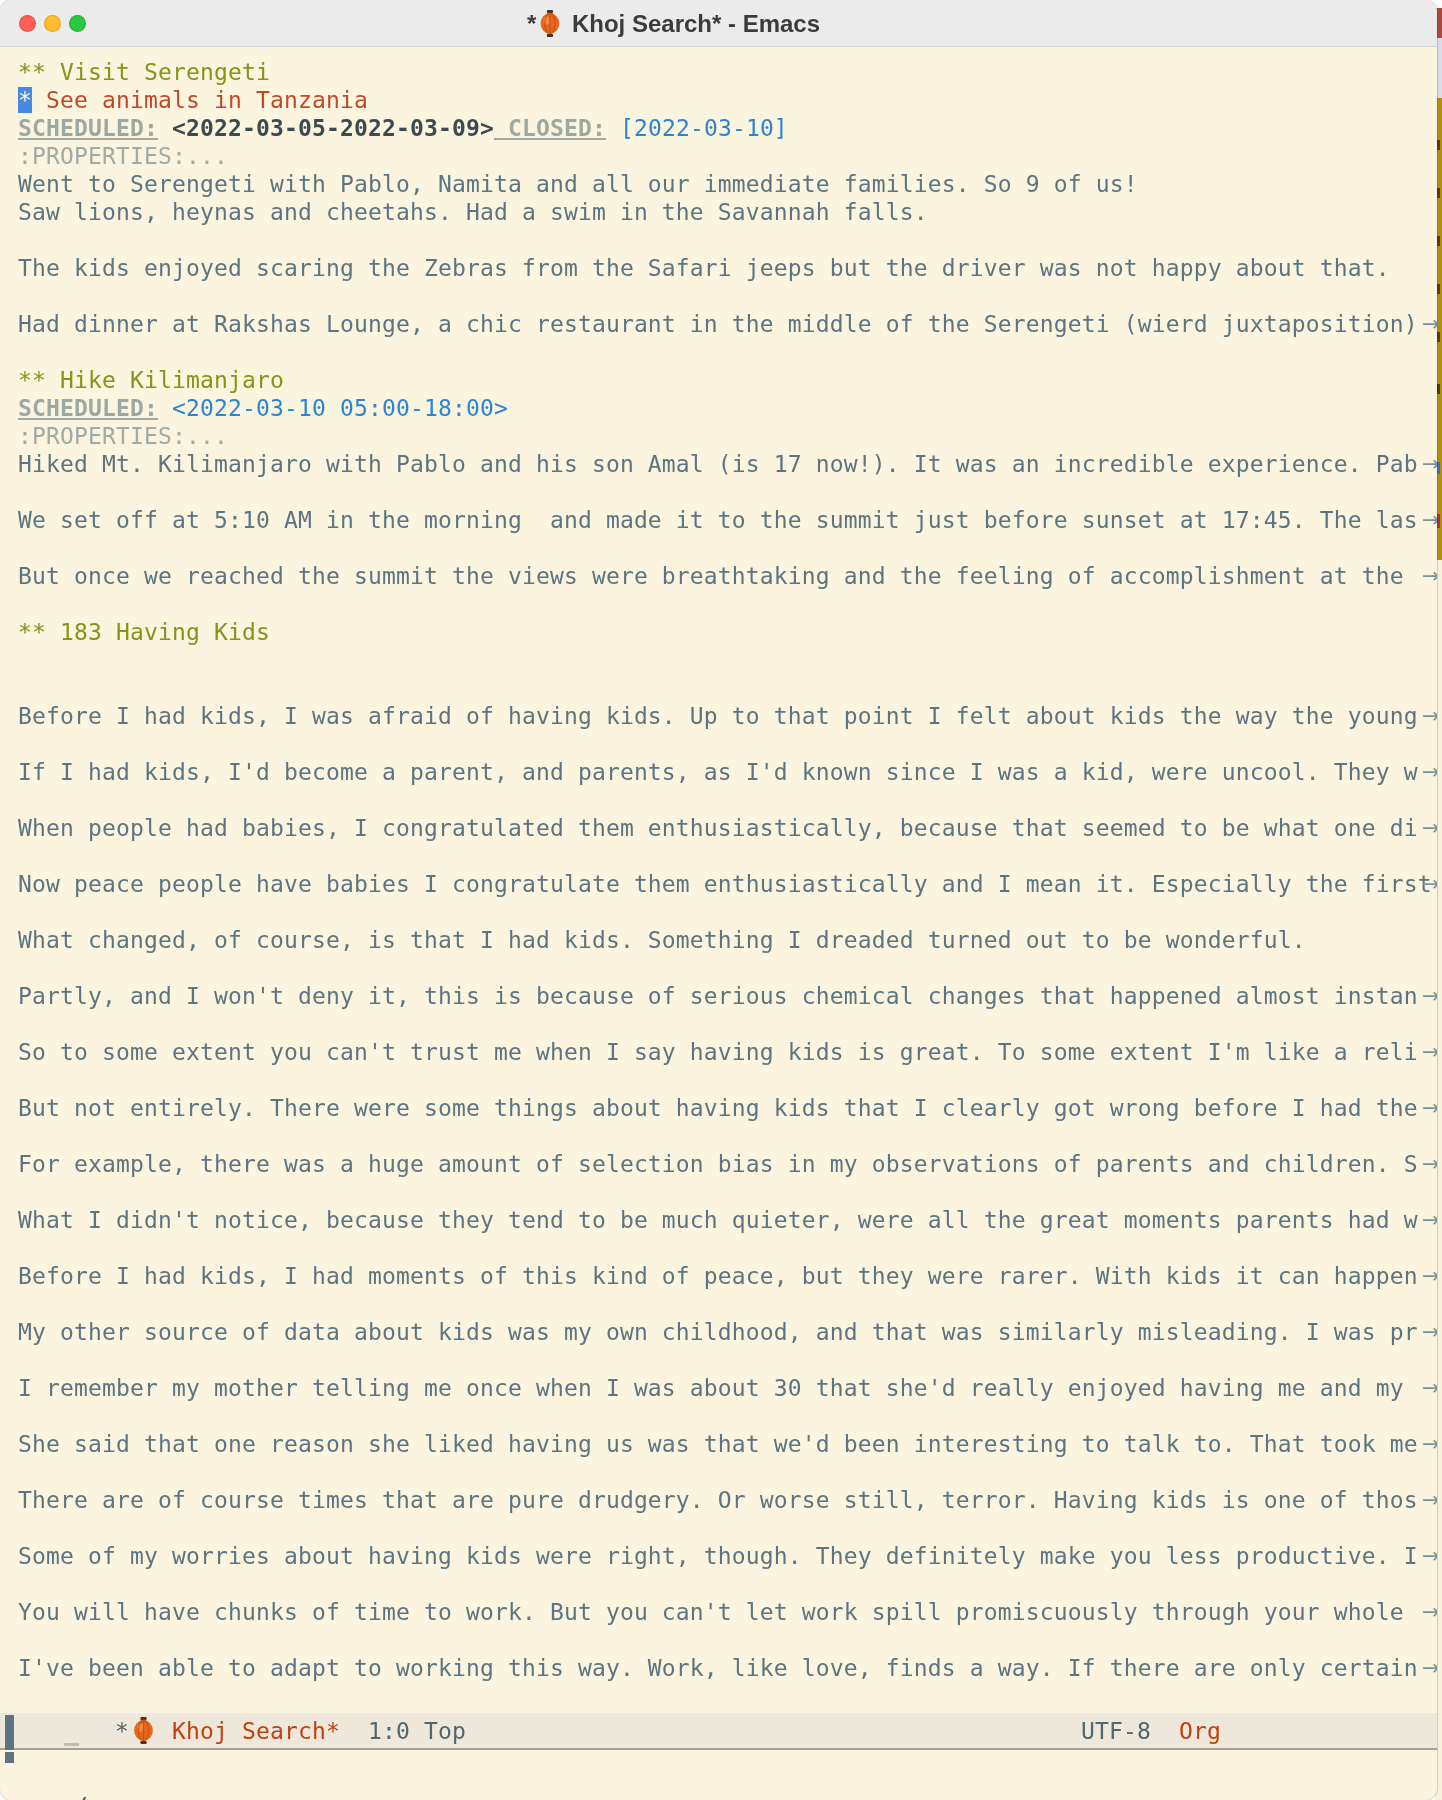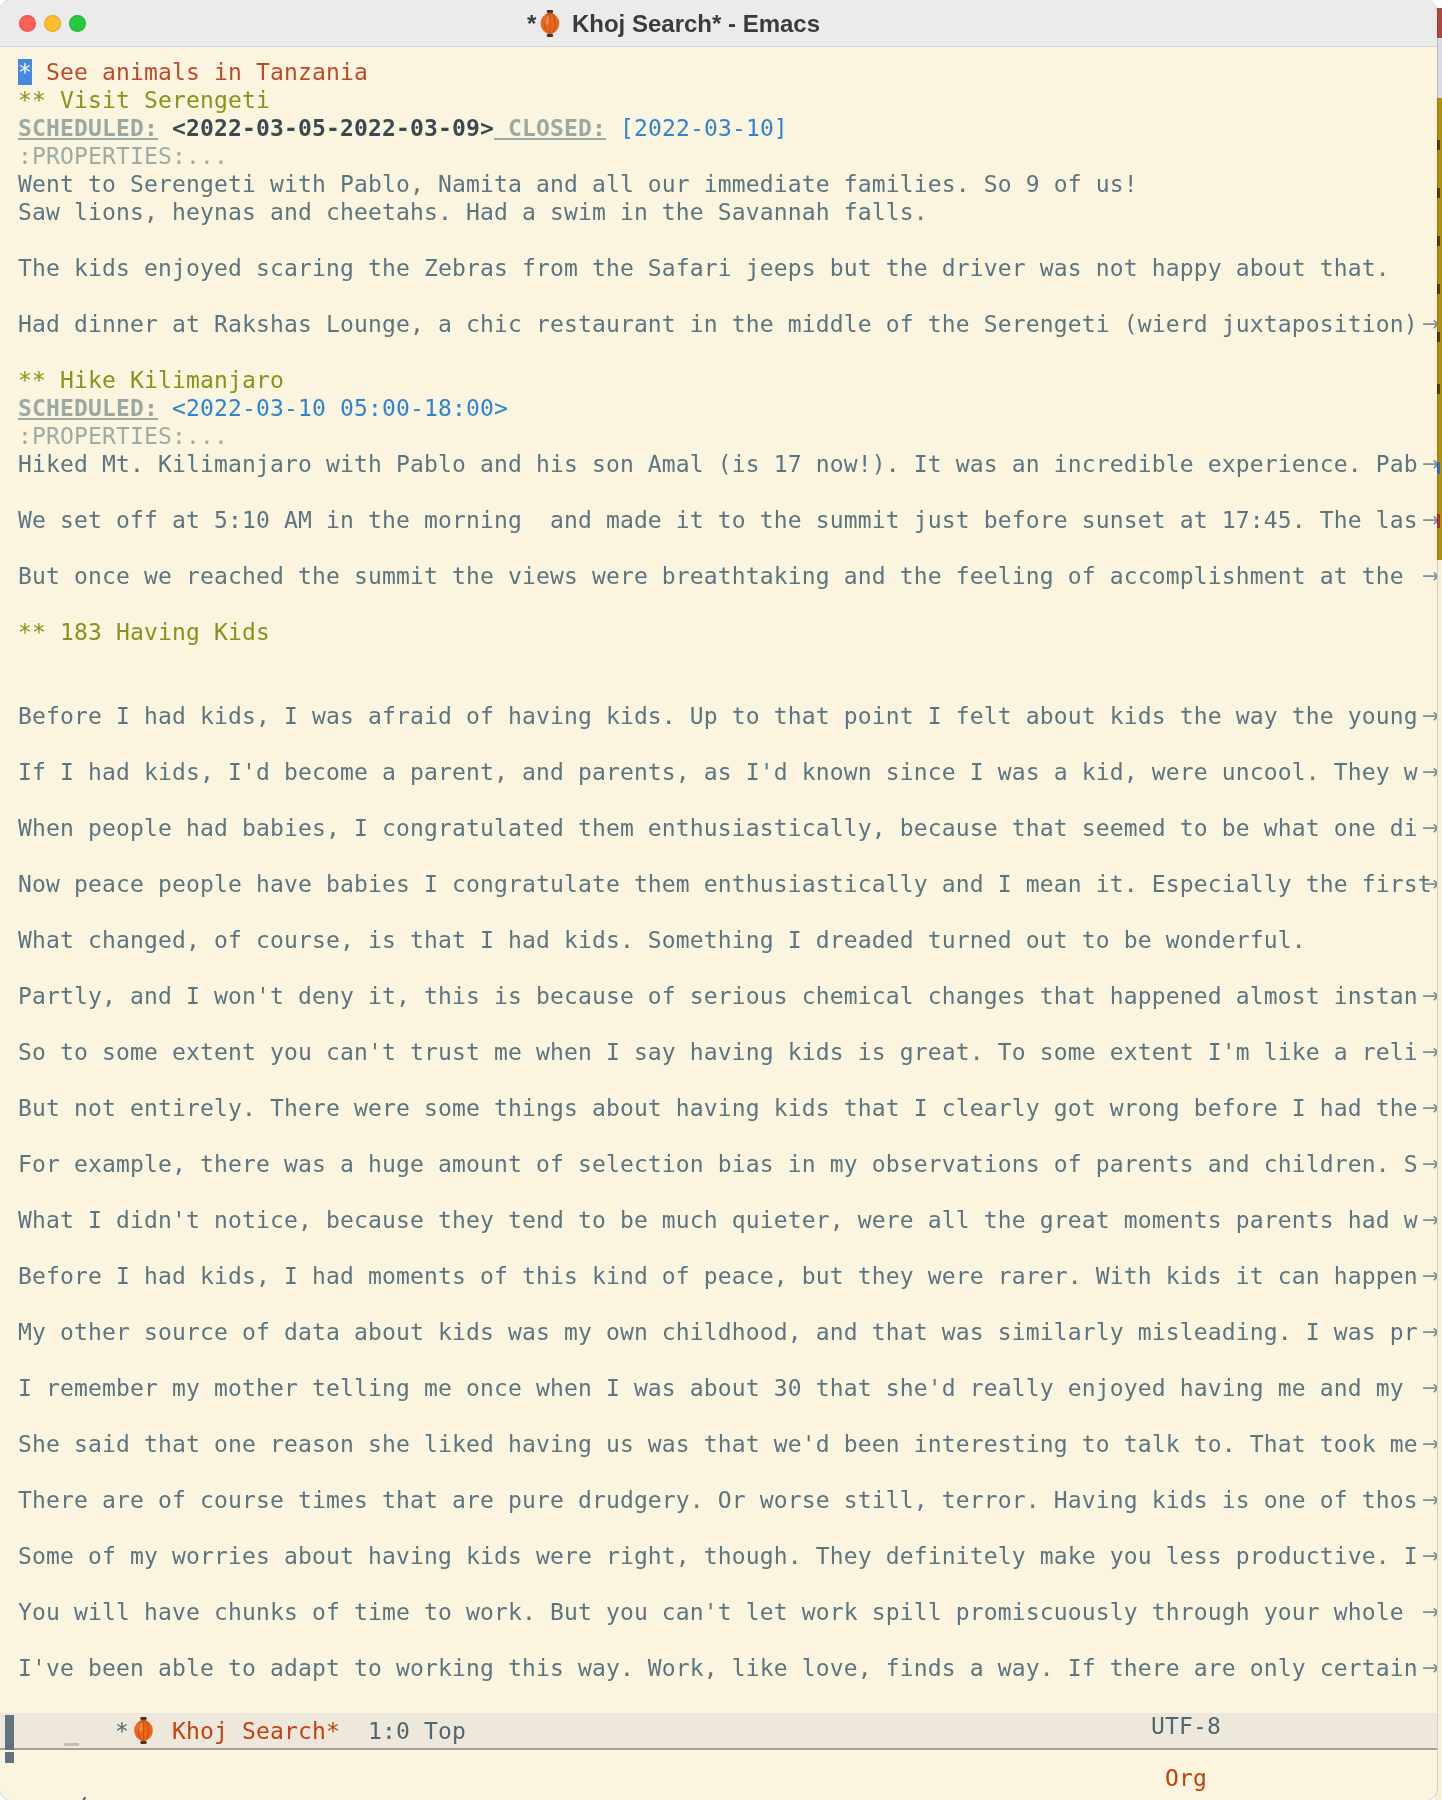--- a/index.html
+++ b/index.html
@@ -40,21 +40,21 @@
   .seg-cur{background:#4788E0;color:#FCF5E0;}
   .trunc{position:absolute;left:1404px;top:0;color:#7E929B;font-size:21px;
     font-family:"DejaVu Sans",sans-serif;}
 
   
   #modeline{position:absolute;left:0;top:1713px;width:1437px;height:37px;background:#EDE8DB;
     border-bottom:2px solid #A3A193;font-size:23px;letter-spacing:0.15px;color:#51666F;white-space:pre;}
   #ml-left{position:absolute;left:115px;top:0;height:35px;display:flex;align-items:center;}
   #ml-left svg{margin:0 4px;}
   .ml-bold{font-weight:normal;color:#c2410c;}
-  #ml-right{position:absolute;right:216px;top:0;height:35px;display:flex;align-items:center;flex-direction:column;}
+  #ml-right{position:absolute;right:216px;top:0;height:35px;display:flex;align-items:center;}
   #ml-dash{position:absolute;left:64px;bottom:2px;width:15px;height:3px;background:#C2BFAF;}
 
   
   .sb-thumb{position:absolute;left:5px;width:9px;background:#5E737D;}
 
   
   #echo-area{position:absolute;left:18px;top:1764px;height:28px;line-height:28px;
     font-size:23px;letter-spacing:0.15px;white-space:pre;}
   .echo-prompt{color:#49585F;}
 </style>
@@ -93,22 +93,22 @@
         <ellipse cx="7" cy="10" rx="3" ry="4" fill="#F5914E" opacity="0.75"></ellipse>
         <ellipse cx="10" cy="13" rx="5" ry="10" fill="none" stroke="#C85213" stroke-width="1"></ellipse>
         <path d="M10 3 V23" stroke="#C85213" stroke-width="1"></path>
         <rect x="7" y="23" width="6" height="3" rx="1" fill="#4A3325"></rect>
       </svg>
       <span> Khoj Search* - Emacs</span>
     </div>
   </div>
 
   <div id="buffer" class="mono">
+      <div class="line"><span class="seg-h2">** Visit Serengeti</span></div>
       <div class="line"><span class="seg-cur">*</span><span class="seg-h1"> See animals in Tanzania</span></div>
-      <div class="line"><span class="seg-h2">** Visit Serengeti</span></div>
       <div class="line"><span class="seg-kw">SCHEDULED:</span><span class="seg-dd"> &lt;2022-03-05-2022-03-09&gt;</span><span class="seg-kw"> CLOSED:</span><span class="seg-db"> [2022-03-10]</span></div>
       <div class="line"><span class="seg-kwp">:PROPERTIES:...</span></div>
       <div class="line"><span class="seg-b">Went to Serengeti with Pablo, Namita and all our immediate families. So 9 of us!</span></div>
       <div class="line"><span class="seg-b">Saw lions, heynas and cheetahs. Had a swim in the Savannah falls.</span></div>
       <div class="line"></div>
       <div class="line"><span class="seg-b">The kids enjoyed scaring the Zebras from the Safari jeeps but the driver was not happy about that.</span></div>
       <div class="line"></div>
       <div class="line"><span class="seg-b">Had dinner at Rakshas Lounge, a chic restaurant in the middle of the Serengeti (wierd juxtaposition)</span><span class="trunc">→</span></div>
       <div class="line"></div>
       <div class="line"><span class="seg-h2">** Hike Kilimanjaro</span></div>

